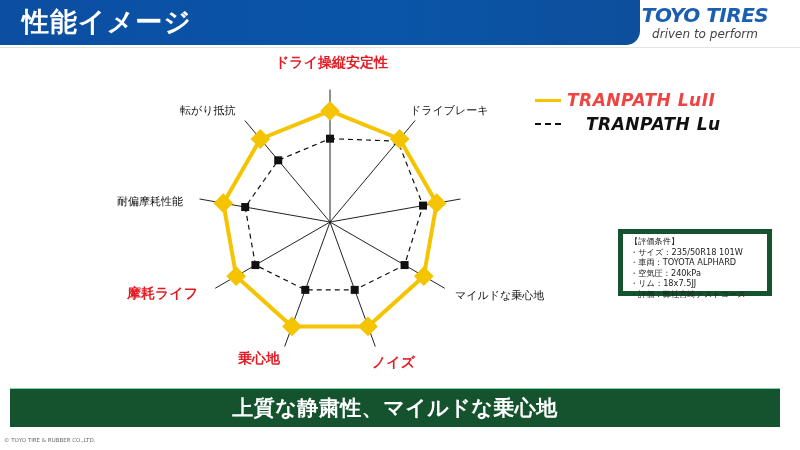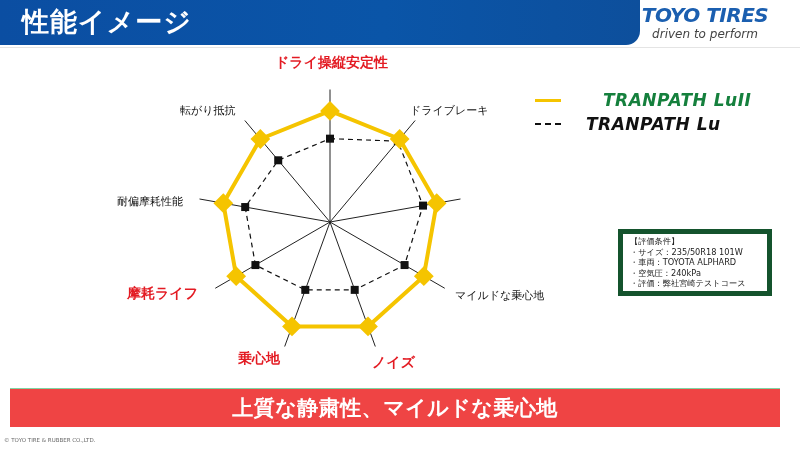--- a/index.html
+++ b/index.html
@@ -12,25 +12,25 @@
   .header-rule { position:absolute; left:0; top:47px; width:800px; height:1px; background:#e4e4e4; }
   .chart { position:absolute; left:0; top:48px; width:800px; height:330px; }
   .label { position:absolute; font-size:11px; color:#111; white-space:nowrap; }
   .label.red { color:#e31b23; font-size:14px; font-weight:bold; }
   .legend { position:absolute; left:535px; top:88px; width:240px; }
   .legend-row { display:flex; align-items:center; height:24px; }
   .legend-line { width:26px; height:3px; margin-right:6px; }
   .legend-line.solid { background:#f5c400; }
   .legend-line.dashed { height:0; border-top:2px dashed #111; }
   .legend-text { font-weight:bold; font-style:italic; font-size:17px; letter-spacing:0.5px; }
-  .legend-text.yellow { color:#15803d;margin-left:36px; }
+  .legend-text.yellow { color:#ef4444; }
   .legend-text.black { color:#111;margin-left:19px; }
   .cond-box { position:absolute; left:618px; top:229px; width:154px; height:67px; border:5px solid #14532d; padding:2px 0 0 7px; box-sizing:border-box; }
   .cond-line { font-size:8.2px; color:#222; line-height:10.5px; white-space:nowrap; }
-  .banner { position:absolute; left:10px; top:388px; width:770px; height:38px; background:#ef4444; border-top:1px solid #7fd4a3; display:flex; align-items:center; justify-content:center; }
+  .banner { position:absolute; left:10px; top:388px; width:770px; height:38px; background:#14532d; border-top:1px solid #7fd4a3; display:flex; align-items:center; justify-content:center; }
   .banner-text { color:#fff; font-size:21px; font-weight:bold; letter-spacing:0.5px; }
   .copyright { position:absolute; left:4px; top:437px; font-size:5.5px; color:#666; }
 </style>
 </head>
 <body>
 
 <div class="header">
   <div class="page-title">性能イメージ</div>
 </div>
 <div class="logo">
@@ -91,20 +91,21 @@
     <span class="legend-line dashed"></span>
     <span class="legend-text black">TRANPATH Lu</span>
   </div>
 </div>
 
 <div class="cond-box">
   <div class="cond-line">【評価条件】</div>
   <div class="cond-line">・サイズ：235/50R18 101W</div>
   <div class="cond-line">・車両：TOYOTA  ALPHARD</div>
   <div class="cond-line">・空気圧：240kPa</div>
+  <div class="cond-line">・リム：18x7.5JJ</div>
   <div class="cond-line">・評価：弊社宮崎テストコース</div>
 </div>
 
 <div class="banner">
   <span class="banner-text">上質な静粛性、マイルドな乗心地</span>
 </div>
 
 <div class="copyright">© TOYO TIRE &amp; RUBBER CO.,LTD.</div>
 
 </body></html>

